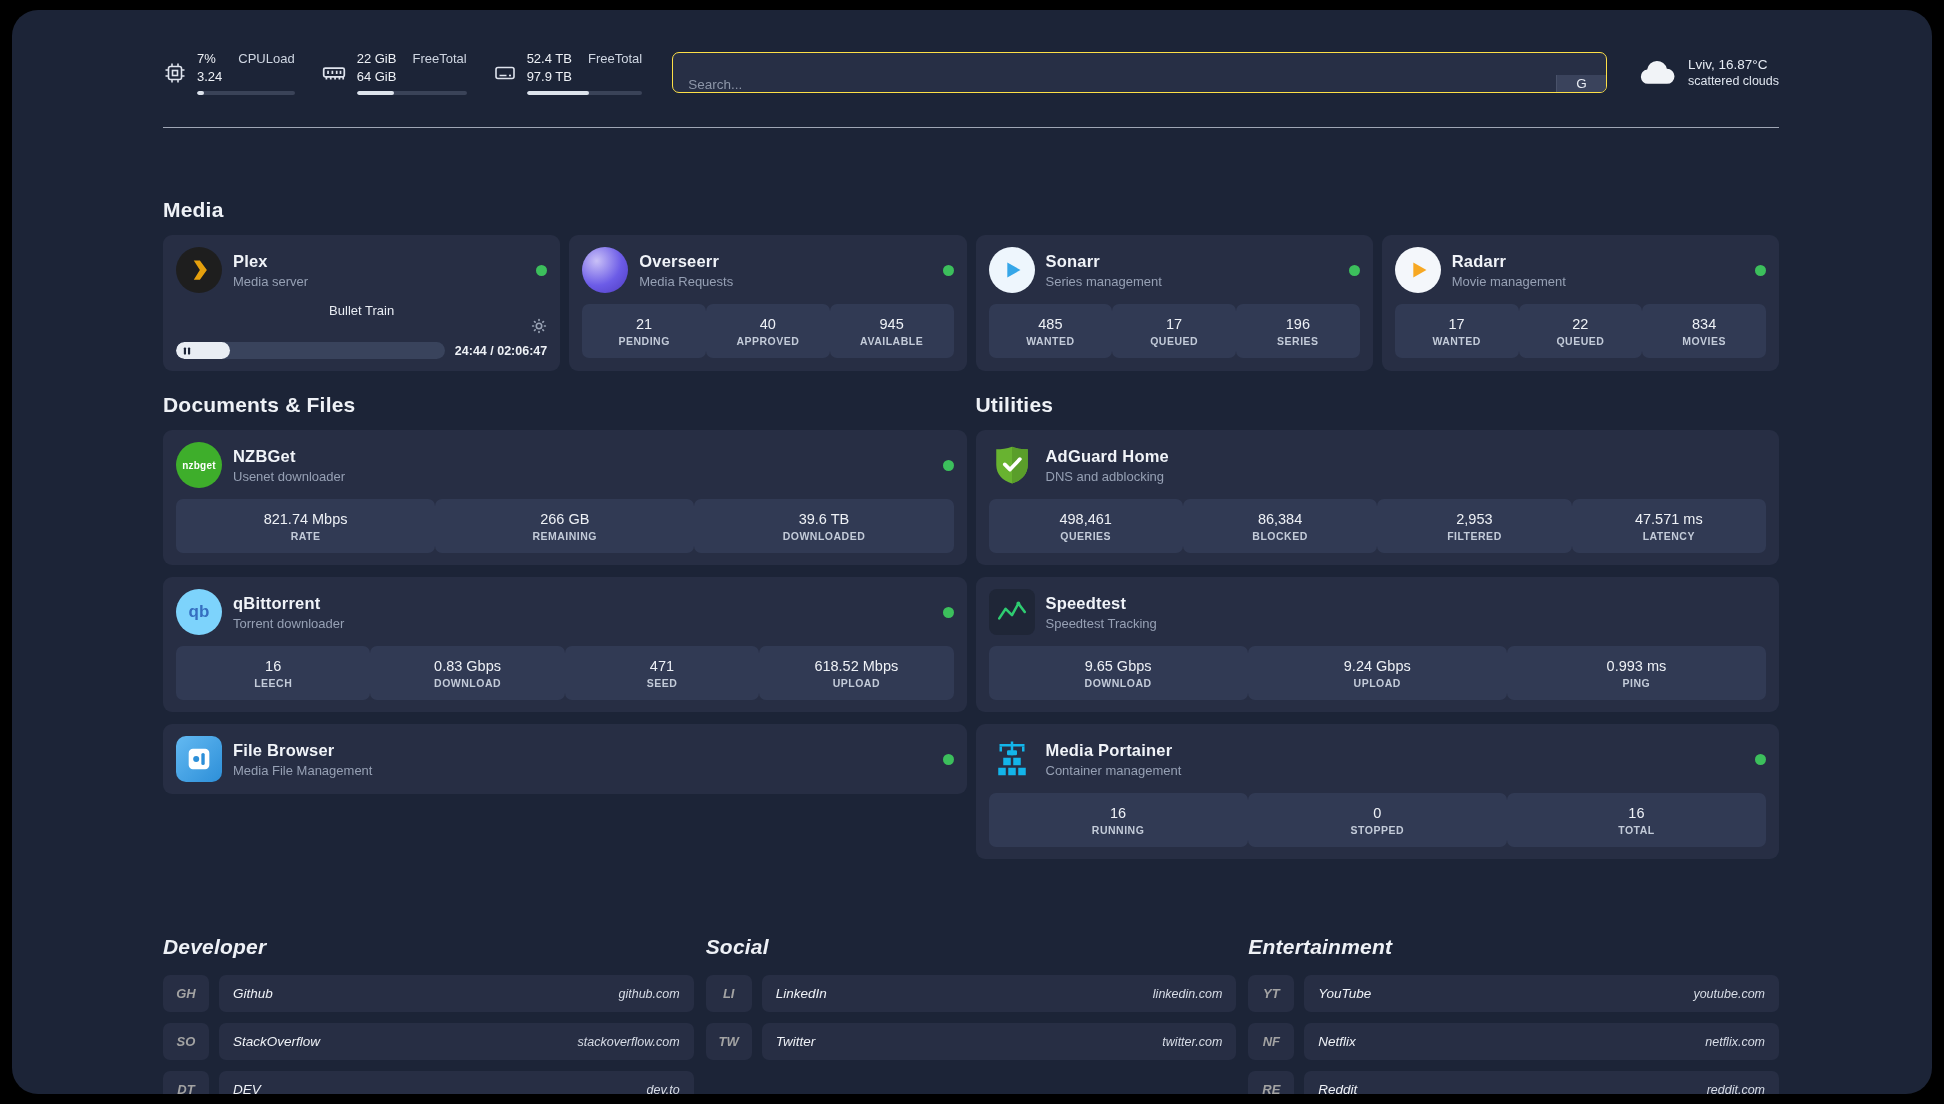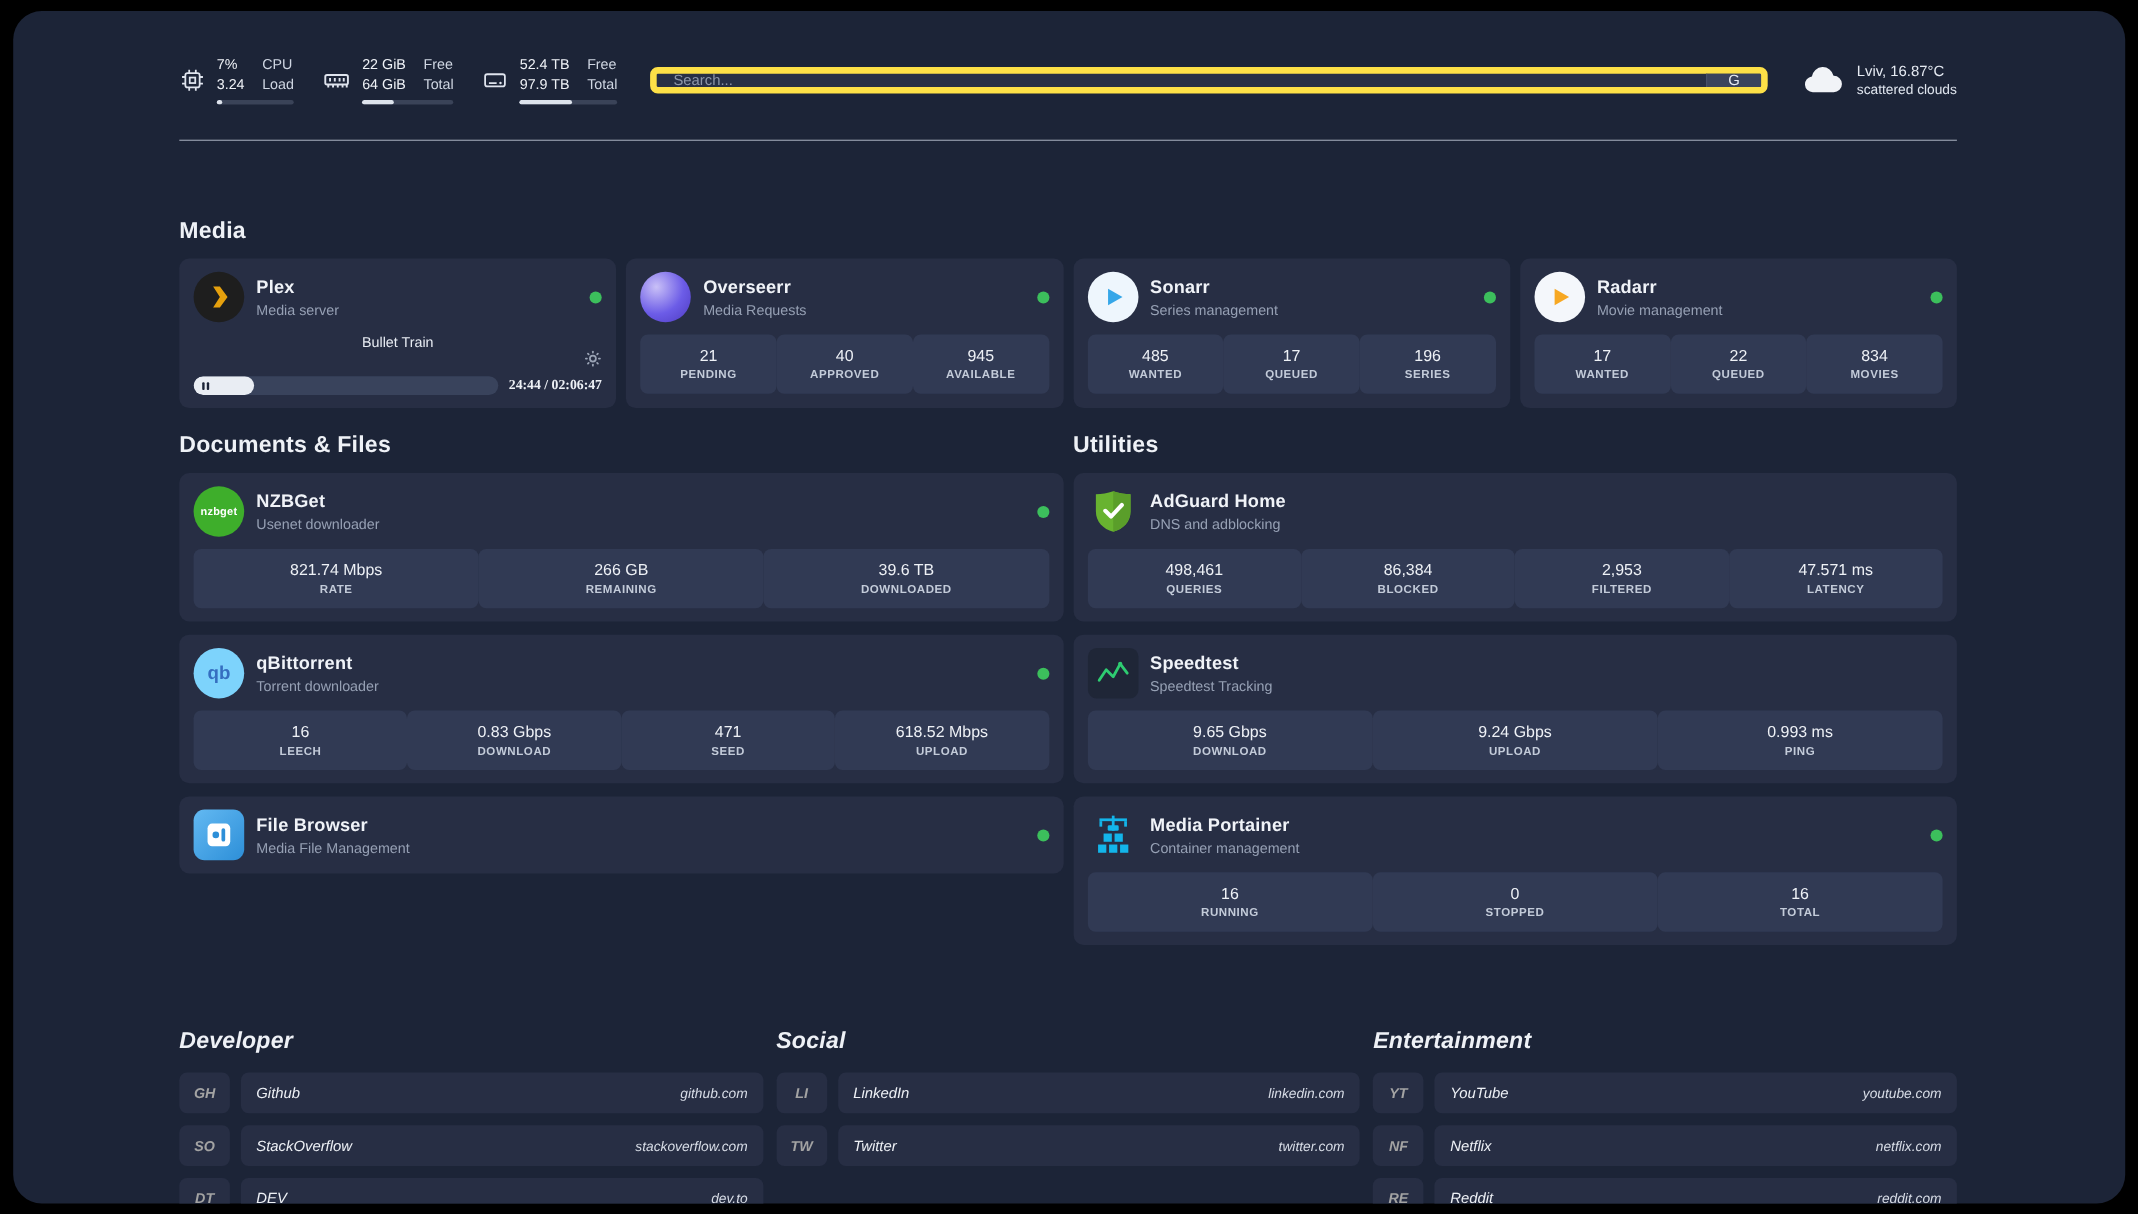--- a/index.html
+++ b/index.html
@@ -8,24 +8,24 @@
   .content{padding:40px 153px 0 151px;}
 
   
   .topbar{display:flex;align-items:center;gap:30px;}
   .metrics{display:flex;gap:26px;align-items:center;}
   .metric{display:flex;gap:10px;align-items:center;}
   .m-icon{display:flex;color:#e8ecf3;}
   .m-body{display:flex;flex-direction:column;}
   .m-text{display:flex;gap:16px;font-size:13px;line-height:1.4;}
   .m-vals{display:flex;flex-direction:column;color:#eef1f6;}
-  .m-labs{display:flex;flex-direction:column;color:#cfd6e2;}
+  .m-labs{display:flex;color:#cfd6e2;}
   .m-bar{height:4px;background:#3a4358;border-radius:2px;margin-top:5px;overflow:hidden;}
   .m-fill{height:100%;background:#dde3ec;border-radius:2px;width:0;}
-  .search{flex:1;display:flex;align-items:center;height:24px;background:#272f45;border:6px solid #fde047;border-radius:7px;overflow:hidden;box-sizing:border-box;}
+  .search{flex:1;display:flex;align-items:flex-end;height:41px;background:#272f45;border:1px solid #fde047;border-radius:7px;overflow:hidden;box-sizing:border-box;}
   .search input{flex:1;background:transparent;border:0;outline:none;color:#eef1f6;font-size:13.5px;padding:0 15px;font-family:inherit;}
   .search input::placeholder{color:#8d96a8;}
   .search-btn{width:50px;background:#3a435c;border:0;border-left:1px solid #49526a;color:#e8ecf3;font-size:13.5px;cursor:pointer;font-family:inherit;}
   .weather{display:flex;align-items:center;gap:11px;color:#e6ebf3;cursor:pointer;}
   .w-line1{font-size:13.5px;}
   .w-line2{font-size:12.5px;color:#dfe5ee;margin-top:2px;}
   .divider{border:0;height:1px;background:#b6bdcb;opacity:.85;margin:32px 0 0 0;}
 
   
   .section-title{font-size:21px;font-weight:600;color:#eef1f6;margin:0 0 13px 0;letter-spacing:.2px;}
@@ -42,21 +42,21 @@
   .dot{width:11px;height:11px;border-radius:50%;background:var(--status-online,#3cbf5c);margin-left:auto;flex:0 0 auto;}
   .stats{display:flex;gap:0;margin-top:11px;}
   .stat-tile{flex:1;background:#313a54;border-radius:7px;height:54px;display:flex;flex-direction:column;align-items:center;justify-content:center;gap:3px;min-width:0;}
   .stat-value{font-size:14.5px;color:#eef1f6;white-space:nowrap;}
   .stat-label{font-size:10.5px;font-weight:700;color:#c3cbd9;letter-spacing:.5px;white-space:nowrap;}
 
   
   .np-row{display:flex;align-items:center;margin-top:10px;flex-direction:column;}
   .np-title{font-size:13px;color:#e8ecf3;}
   .gear{margin-left:auto;display:flex;cursor:pointer;}
-  .np-bar-row{display:flex;align-items:center;gap:10px;margin-top:8px;font-family:Liberation Serif, serif;}
+  .np-bar-row{display:flex;align-items:center;gap:10px;margin-top:8px;}
   .np-bar{position:relative;flex:1;height:17px;background:#39435c;border-radius:9px;overflow:hidden;cursor:pointer;}
   .np-fill{position:absolute;left:0;top:0;bottom:0;background:#e9edf3;border-radius:9px;width:0;}
   .pause{position:absolute;left:6px;top:50%;transform:translateY(-50%);display:flex;cursor:pointer;}
   .np-time{font-size:12.5px;font-weight:600;color:#eef1f6;white-space:nowrap;}
 
   
   .plex-bg{background:#1e1e1e;}
   .overseerr-bg{background:radial-gradient(circle at 32% 30%, #c9c0f7, var(--overseerr,#6c5ce7) 55%, #4d3ac0 100%);}
   .sonarr-bg{background:#eef6fd;}
   .radarr-bg{background:#f4f7fb;}

